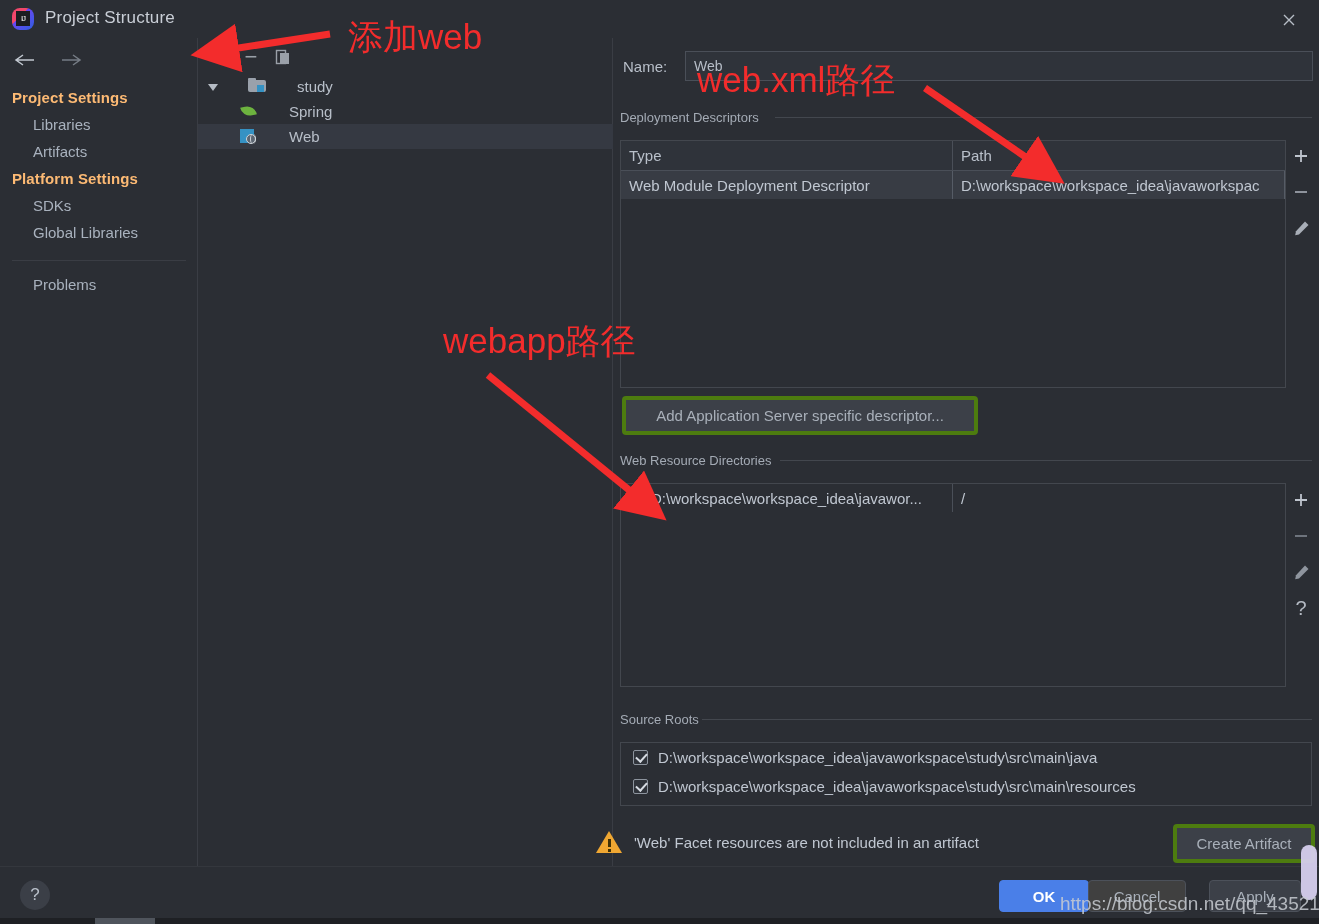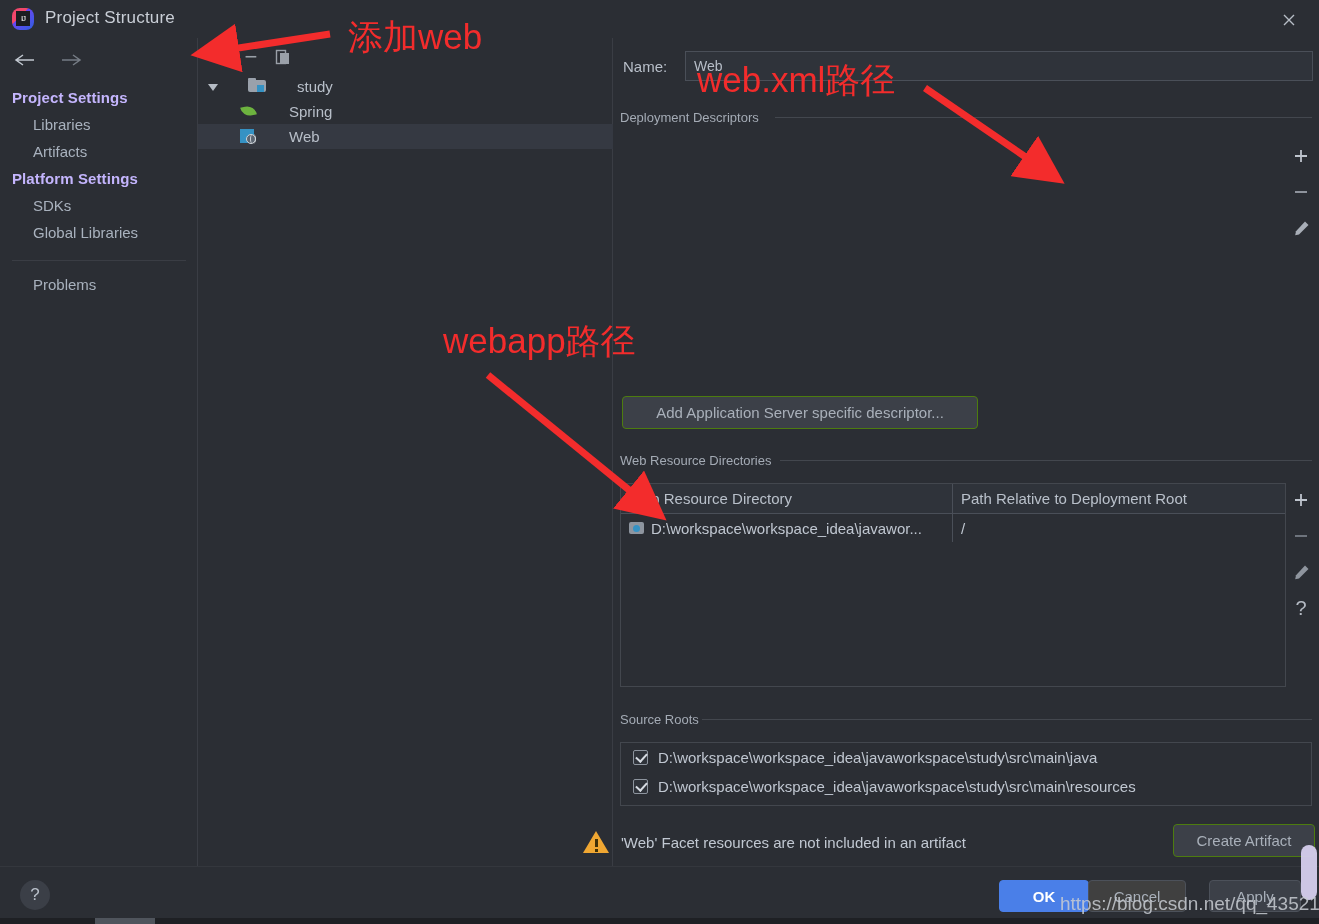--- a/index.html
+++ b/index.html
@@ -39,21 +39,21 @@
 
   
   .sidebar {
     position:absolute; left:0; top:38px; width:198px; height:828px;
     background:#2b2e34; border-right:1px solid #3a3d44;
   }
   .nav-arrows { position:absolute; left:10px; top:8px; display:flex; gap:20px; }
   .nav-arrow { width:28px; height:28px; display:flex; align-items:center; justify-content:center; cursor:pointer; }
   .side-list { position:absolute; left:0; top:46px; width:198px; }
   .side-group {
-    font-size:15px; font-weight:bold; color:#c4b5fd; padding:5px 0 5px 12px; letter-spacing:.1px;
+    font-size:15px; font-weight:bold; color:#fdba74; padding:5px 0 5px 12px; letter-spacing:.1px;
   }
   .side-item {
     font-size:15px; color:#a9b2be; padding:5px 0 5px 33px; cursor:pointer;
   }
   .side-item.selected { background:#353942; color:#d4dae3; }
   .side-sep { height:1px; background:#3a3d44; margin:14px 12px 10px 12px; }
 
   
   .tree-panel {
     position:absolute; left:198px; top:38px; width:415px; height:828px;
@@ -122,42 +122,42 @@
   .trow { display:flex; height:28px; align-items:center; }
   .trow.sel { background:#383c44; }
   .td { font-size:15px; color:#c0c7d1; display:flex; align-items:center; padding-left:8px; height:100%; overflow:hidden; white-space:nowrap; border-right:1px solid #4a4f58; }
   .td:last-child { border-right:none; }
   .trow.sel .td { border-right:1px solid #565c66; }
 
   .side-actions { position:absolute; display:flex; flex-direction:column; align-items:center; gap:10px; }
   .act { width:26px; height:26px; display:flex; align-items:center; justify-content:center; cursor:pointer; color:#b4bac3; font-size:20px; }
 
   .btn {
-    background:#3c4048; border:1px solid #4d7c0f; border-radius:4px;
+    background:#3c4048; border:4px solid #4d7c0f; border-radius:4px;
     color:#a9b0ba; font-size:15px; padding:7px 14px; cursor:pointer;
     font-family:"Liberation Sans", sans-serif;
   }
 
   .dir-ic { width:16px; height:14px; position:relative; margin-right:6px; flex:0 0 auto; }
   .dir-ic .b { position:absolute; left:0; top:1px; width:15px; height:12px; background:#8e959f; border-radius:2px; }
   .dir-ic .d { position:absolute; left:4px; top:4px; width:7px; height:7px; border-radius:50%; background:#3592c4; }
 
   
   .srbox { position:absolute; border:1px solid #43474e; background:#2b2e34; }
   .srrow { display:flex; align-items:center; height:29px; padding-left:12px; font-size:15px; color:#c0c7d1; }
   .cbx {
     width:15px; height:15px; border:1px solid #8d949e; background:#2f333a; margin-right:10px;
     position:relative; flex:0 0 auto; border-radius:2px;
   }
   .cbx:after {
     content:""; position:absolute; left:4px; top:0px; width:5px; height:9px;
     border:solid #d6dbe2; border-width:0 2px 2px 0; transform:rotate(42deg);
   }
 
-  .warn-row { position:absolute; left:583px; top:822px; width:692px; height:40px; display:flex; align-items:center;text-align:center; }
+  .warn-row { position:absolute; left:596px; top:822px; width:692px; height:40px; display:flex; align-items:center;text-align:center; }
   .warn-ic { width:28px; height:26px; position:relative; margin-right:10px; flex:0 0 auto; }
   .warn-ic .tri {
     position:absolute; left:0; top:2px; width:0; height:0;
     border-left:13px solid transparent; border-right:13px solid transparent;
     border-bottom:22px solid #f0a732;
   }
   .warn-ic .bang {
     position:absolute; left:12px; top:10px; width:3px; height:8px; background:#403107;
   }
   .warn-ic .dot { position:absolute; left:12px; top:20px; width:3px; height:3px; background:#403107; }
@@ -289,20 +289,30 @@
 
     <div class="name-row">
       <span class="name-label">Name:</span>
       <input class="name-input" value="Web" style="">
     </div>
   </div>
 
   <div class="group-label" style="left:620px; top:110px;">Deployment Descriptors</div>
   <div class="group-line" style="left:775px; top:117px; width:537px;"></div>
 
+  <div class="table" style="left:620px; top:140px; width:666px; height:248px;">
+    <div class="thead">
+      <div class="th" style="width:332px;">Type</div>
+      <div class="th" style="flex:1;">Path</div>
+    </div>
+    <div class="trow sel">
+      <div class="td" style="width:332px;">Web Module Deployment Descriptor</div>
+      <div class="td" style="flex:1;">D:\workspace\workspace_idea\javaworkspac</div>
+    </div>
+  </div>
 
   <div class="side-actions" style="left:1288px; top:143px;">
     <div class="act">
       <svg width="16" height="16" viewBox="0 0 16 16">
           <path d="M8 2 L8 14 M2 8 L14 8" stroke="#bec4cd" stroke-width="1.8"></path>
         </svg>
     </div>
     <div class="act">
       <svg width="16" height="16" viewBox="0 0 16 16">
           <path d="M2 8 L14 8" stroke="#9aa0a9" stroke-width="1.8"></path>
@@ -314,24 +324,20 @@
       </svg>
     </div>
   </div>
 
   <button class="btn" style="position:absolute; left:622px; top:396px; width:356px;">Add Application Server specific descriptor...</button>
 
   <div class="group-label" style="left:620px; top:453px;">Web Resource Directories</div>
   <div class="group-line" style="left:780px; top:460px; width:532px;"></div>
 
   <div class="table" style="left:620px; top:483px; width:666px; height:204px;">
-    <div class="thead">
-      <div class="th" style="width:332px;">Web Resource Directory</div>
-      <div class="th" style="flex:1;">Path Relative to Deployment Root</div>
-    </div>
     <div class="trow">
       <div class="td" style="width:332px;">
         <span class="dir-ic">
             <span class="b"></span>
             <span class="d"></span>
           </span>
         <span>D:\workspace\workspace_idea\javawor...</span>
       </div>
       <div class="td" style="flex:1;">/</div>
     </div>

